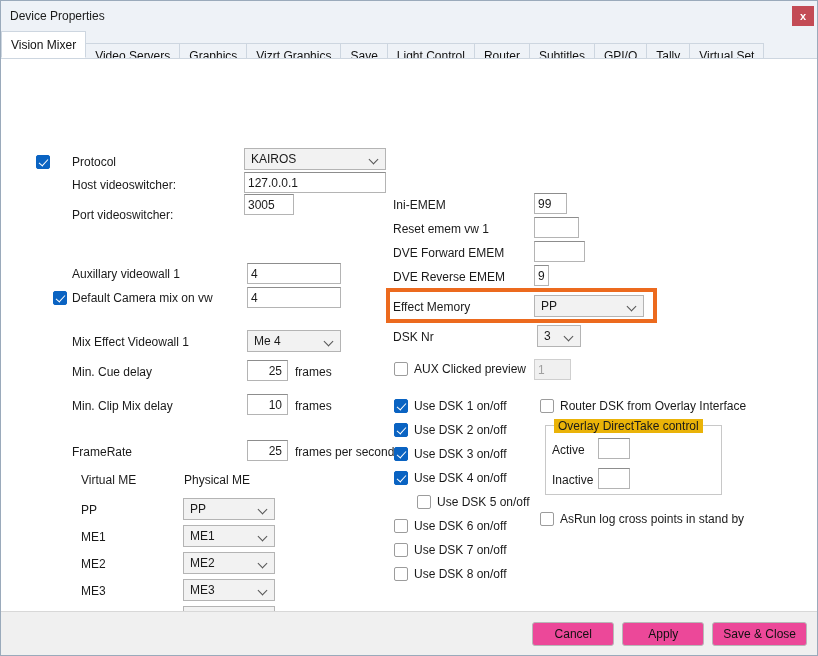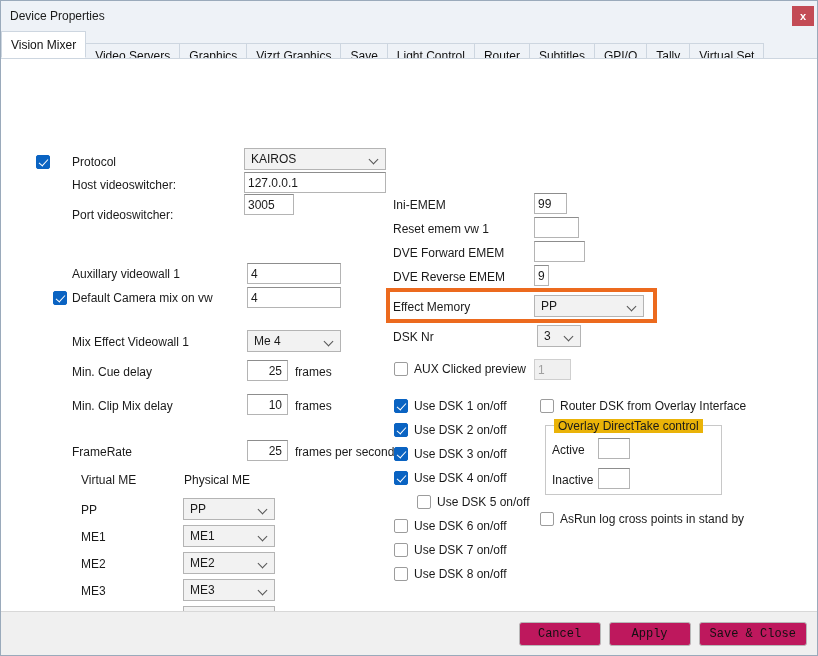--- a/index.html
+++ b/index.html
@@ -226,24 +226,24 @@
     display: flex;
     align-items: center;
     justify-content: flex-end;
     padding-right: 10px;
     gap: 8px;
     flex: 0 0 auto;
   }
   .btn {
     min-width: 82px;
     height: 24px;
-    background: #be185d;
+    background: #ec4899;
     border: 1px solid #b8b8b8;
     border-radius: 3px;
-    font-family: Liberation Mono, monospace;
+    font-family: Liberation Sans, sans-serif;
     font-size: 12px;
     color: #111;
     cursor: pointer;
     padding: 0 10px;
   }
 </style>
 </head>
 <body>
 
 <div class="window">

